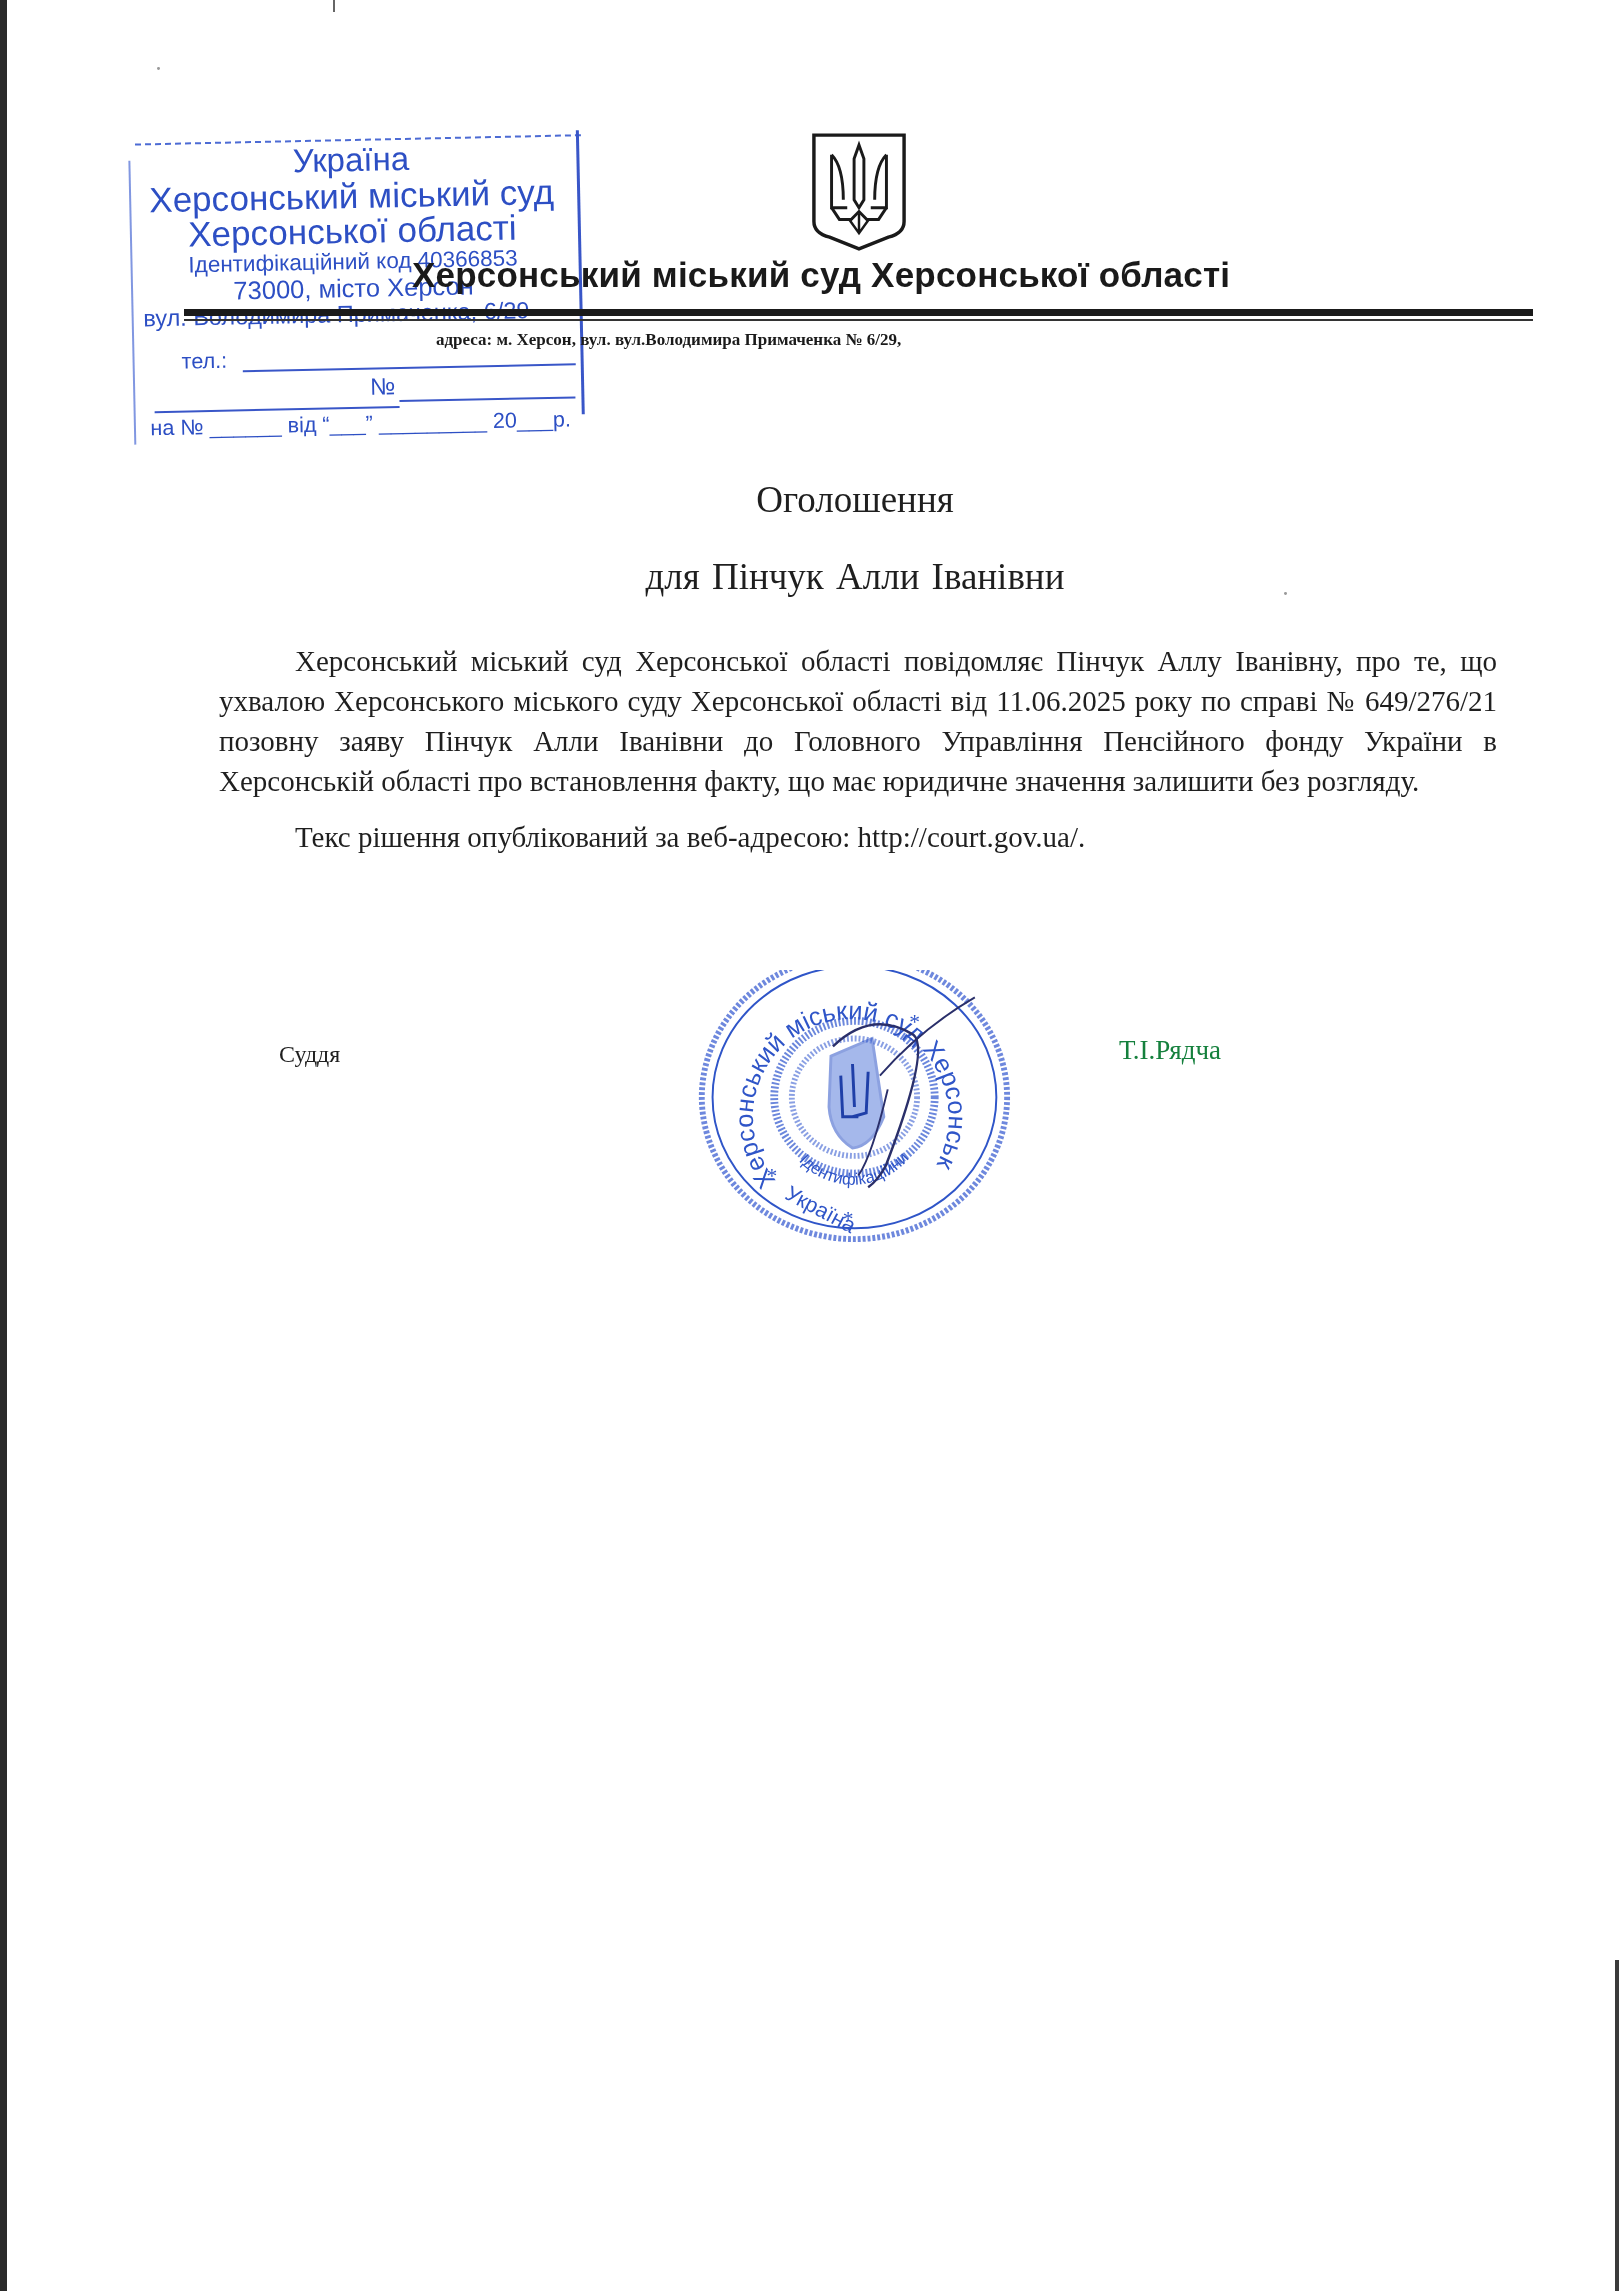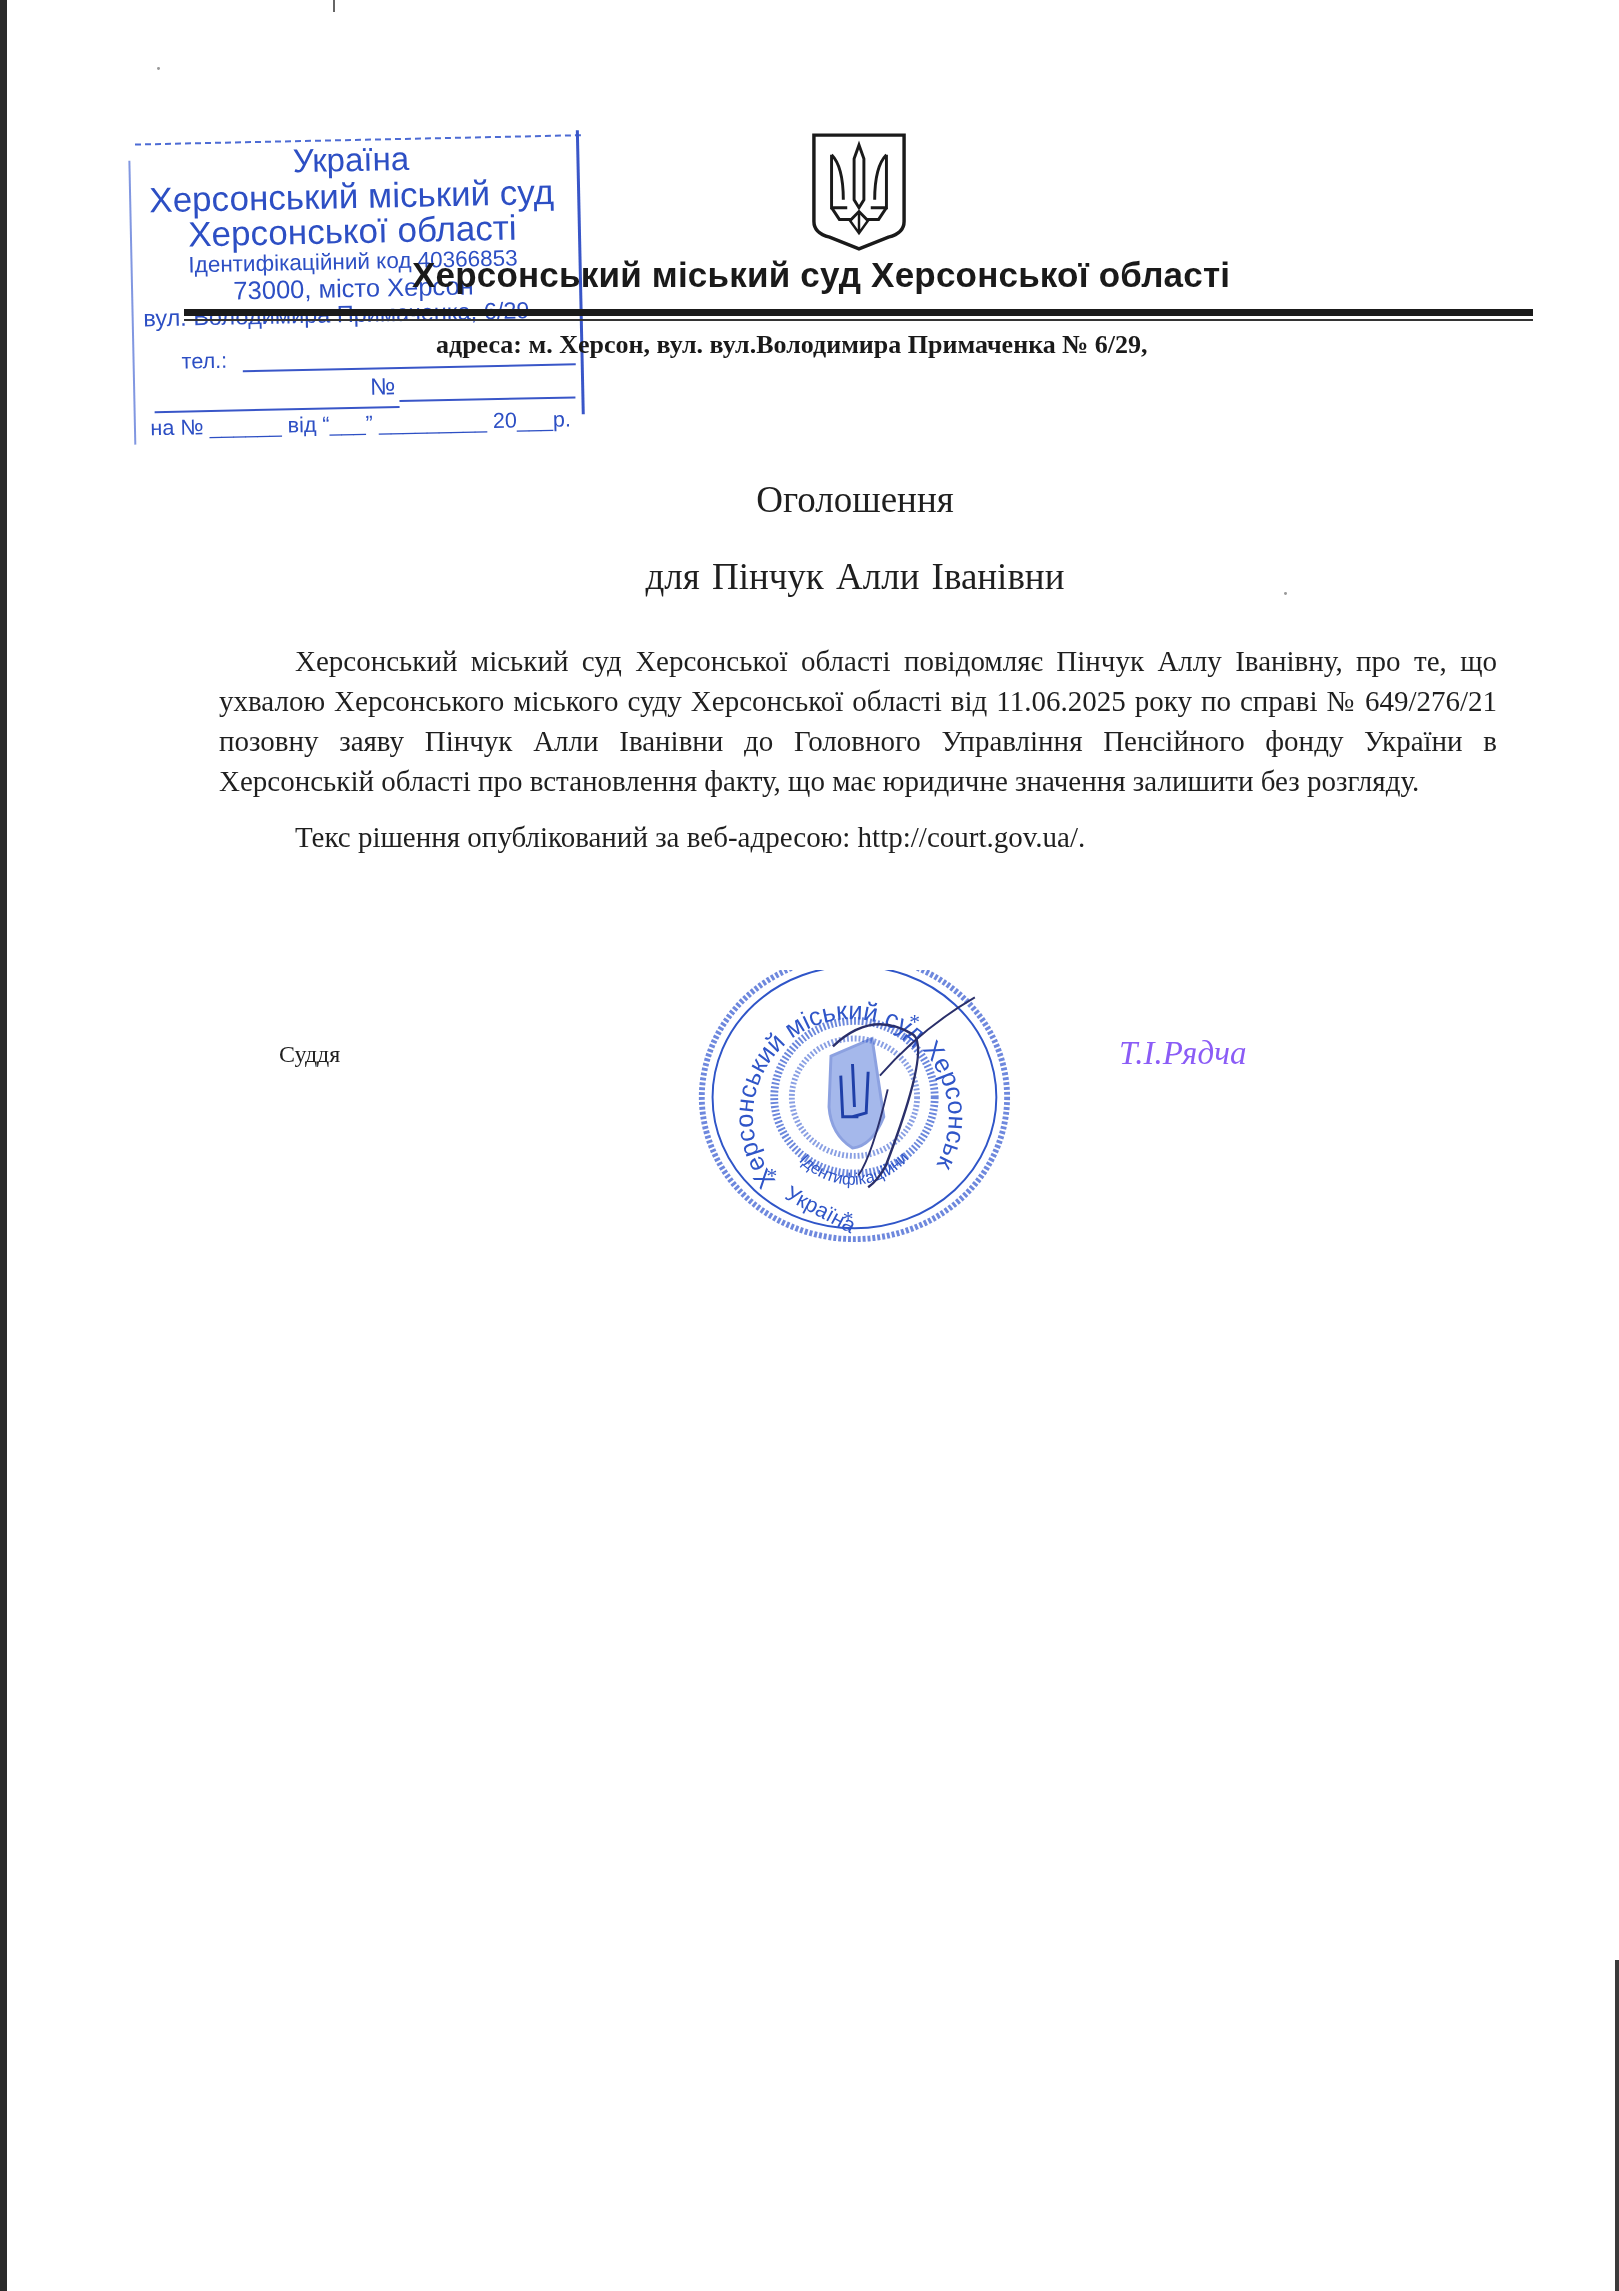--- a/index.html
+++ b/index.html
@@ -15,21 +15,21 @@
   
   .court-title {
     position: absolute; left: 412px; top: 255px; width: 980px;
     font-family: "Liberation Sans", sans-serif; font-weight: bold; font-size: 35px; color: #1a1a1a;
     white-space: nowrap; letter-spacing: 0.2px;
   }
   .rule-thick { position: absolute; left: 184px; top: 309px; width: 1349px; height: 6.9px; background: #1a1a1a; }
   .rule-thin  { position: absolute; left: 184px; top: 319px; width: 1349px; height: 2px; background: #333; }
   .address-line {
     position: absolute; left: 436px; top: 330px; width: 980px;
-    font-family: "Liberation Serif", serif; font-weight: bold; font-size: 26px; color: #1a1a1a; white-space: nowrap;
+    font-family: "Liberation Serif", serif; font-weight: bold; font-size: 17px; color: #1a1a1a; white-space: nowrap;
   }
 
   
   .rect-stamp {
     position: absolute; left: 123px; top: 127px; width: 461px; height: 314px;
     color: #2d4fc4; font-family: "Liberation Sans", sans-serif; transform: rotate(-1.2deg);
   }
   .rect-stamp .frame-top { position: absolute; left: 14.7px; top: 11.8px; width: 446px; height: 2px; border-top: 2px dashed #4c6bd4; }
   .rect-stamp .frame-left { position: absolute; left: 7.8px; top: 29px; width: 2px; height: 284px; background: #4c6bd4; opacity: 0.7; }
   .rect-stamp .frame-right { position: absolute; left: 456px; top: 7.8px; width: 2.9px; height: 284px; background: #3956c8; }
@@ -60,21 +60,21 @@
   
   .body-text {
     position: absolute; left: 203px; top: 625px; width: 1310px;
     font-family: "Liberation Serif", serif; font-size: 29px; line-height: 40px; color: #1f1f1f;
   }
   .body-text p { margin: 16px; text-align: justify; text-indent: 76px; }
   .body-text p.tight { text-align-last: left; }
 
   
   .sig-label { position: absolute; left: 279px; top: 1041px; font-family: "Liberation Serif", serif; font-size: 24px; color: #1f1f1f; }
-  .sig-name  { position: absolute; left: 1119px; top: 1035px; font-family: "Liberation Serif", serif; font-size: 33px; color: #8b5cf6; font-style: italic; }
+  .sig-name  { position: absolute; left: 1119px; top: 1035px; font-family: "Liberation Serif", serif; font-size: 27px; color: #15803d; }
 
   
   .round-seal { position: absolute; left: 686px; top: 970px; width: 333px; height: 274px; }
 
   
   .speck { position: absolute; width: 2.9px; height: 2.9px; background: #999; border-radius: 50%; }
 </style>
 </head>
 <body>
 

